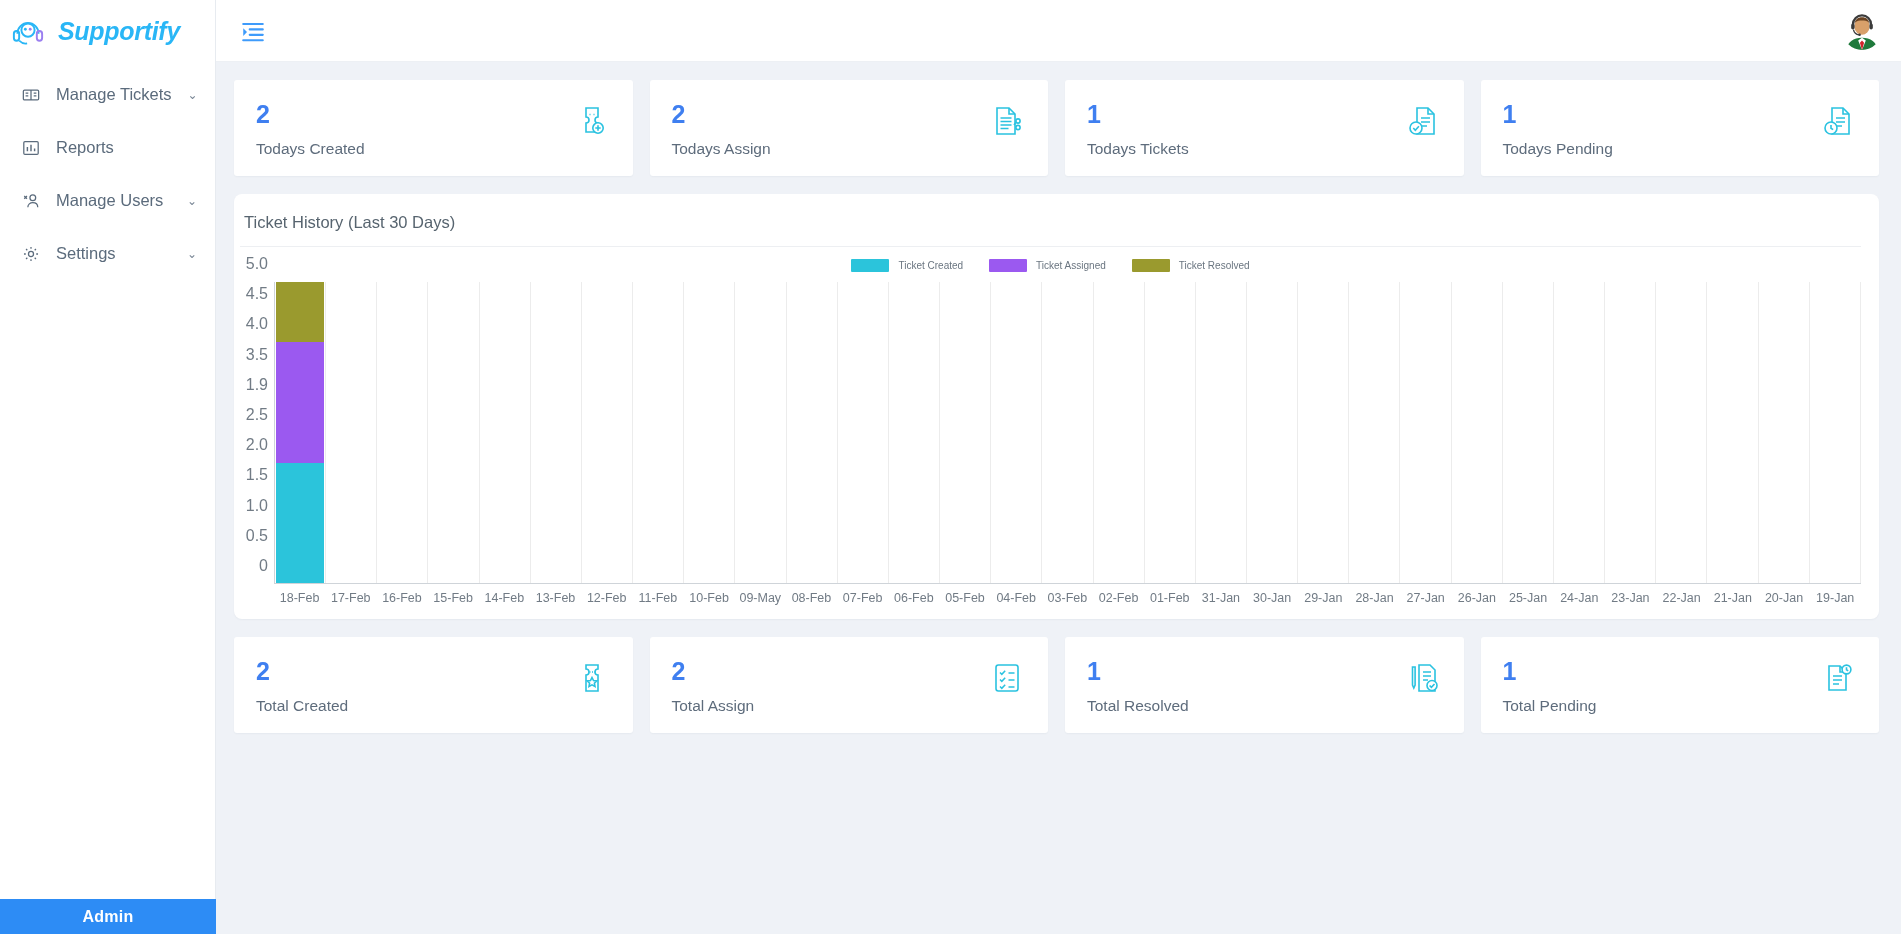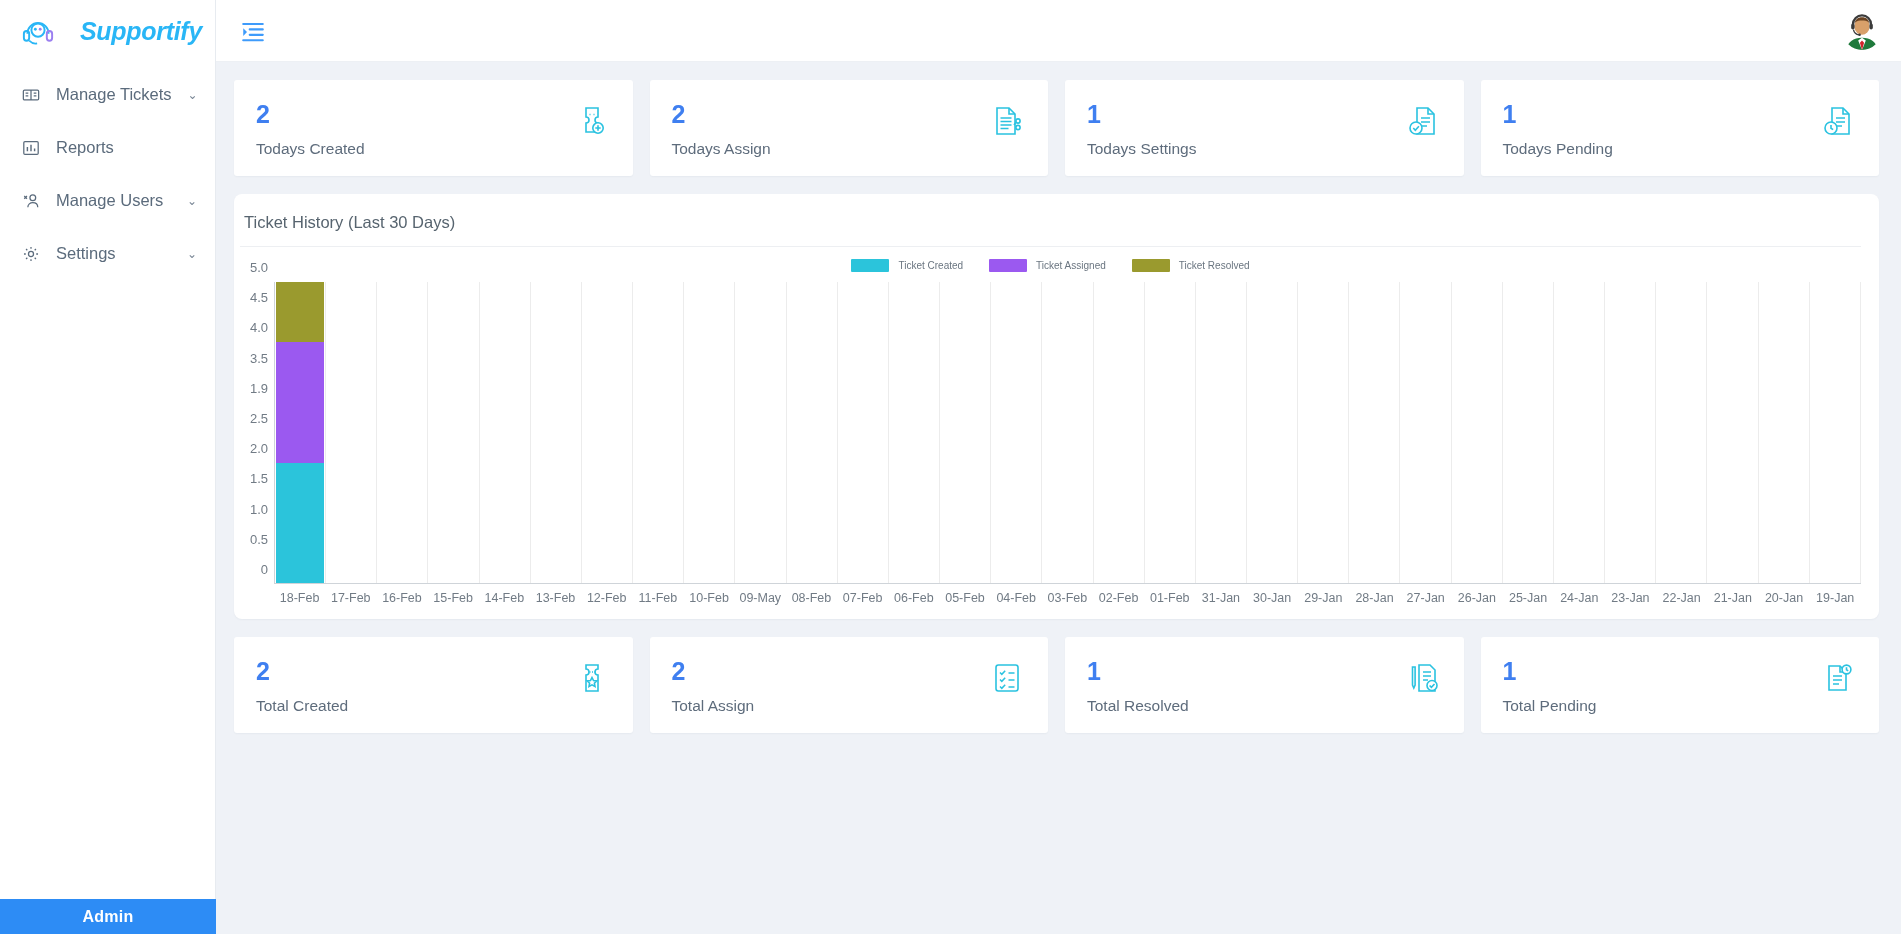--- a/index.html
+++ b/index.html
@@ -15,22 +15,22 @@
   
   .sidebar {
     width: 216px; height: 934px;
     background: #ffffff;
     border-right: 1px solid #e7ebf0;
     position: relative;
     flex: 0 0 216px;
     z-index: 5;
   }
   .brand {
-    height: 62px; display: flex; align-items: center; gap: 24px;
-    padding-left: 20px;
+    height: 62px; display: flex; align-items: center; gap: 12px;
+    padding-left: 10px;
   }
   .brand-logo { width: 36px; height: 30px; flex: 0 0 36px; }
   .brand-name {
     font-size: 25px; font-weight: 700; letter-spacing: -0.3px;
     color: #29b6f6; font-style: italic;
   }
   .nav { padding-top: 6px; }
   .nav-item {
     height: 53px; display: flex; align-items: center;
     padding: 0 18px 0 22px; gap: 16px; cursor: pointer;
@@ -103,21 +103,21 @@
   .legend-item { display: flex; align-items: center; gap: 9px; }
   .legend-swatch { width: 38px; height: 13px; border-radius: 1px; }
   .legend-text { font-size: 10px; color: #6a7580; }
 
   .plot-wrap { flex: 1 1 auto; display: flex; position: relative; }
   .y-axis {
     width: 34px; position: relative; flex: 0 0 34px;
   }
   .y-tick {
     position: absolute; right: 6px; transform: translateY(-50%);
-    font-size: 13px; color: #717b85; white-space: nowrap; margin-top: 21px;
+    font-size: 16px; color: #717b85; white-space: nowrap; margin-top: 21px;
   }
   .plot {
     flex: 1 1 auto; position: relative;
     border-left: 1px solid #cfd4d9; border-bottom: 1px solid #cfd4d9;
     overflow: hidden;
   }
   .gridcols { position: absolute; inset: 0; display: flex; }
   .gridcol { flex: 1 1 0; border-right: 1px solid #ececec; position: relative; }
   .bars { position: absolute; inset: 0; display: flex; }
   .barslot { flex: 1 1 0; position: relative; display: flex; justify-content: flex-start; }
@@ -266,21 +266,21 @@
               <circle cx="28" cy="17" r="2.1"></circle>
                 <circle cx="28" cy="23.5" r="2.1"></circle>
               <path d="M25.9 18.4 24 21"></path>
             </svg>
           </span>
         </div>
 
         <div class="stat-card">
           <div>
             <div class="stat-num">1</div>
-            <div class="stat-label">Todays Settings</div>
+            <div class="stat-label">Todays Tickets</div>
           </div>
           <span class="stat-icon">
             <svg viewBox="0 0 34 34" width="34" height="34" fill="none" stroke="#2ac2e0" stroke-width="1.6">
               <path d="M11 4h11l6 6v20H11z"></path>
                 <path d="M22 4v6h6"></path>
               <path d="M15 14h9M15 18h9M15 22h6" stroke-width="1.4"></path>
               <circle cx="10" cy="24" r="6" fill="#fff"></circle>
               <path d="m7.3 24 2 2.2 3.6-4"></path>
             </svg>
           </span>

